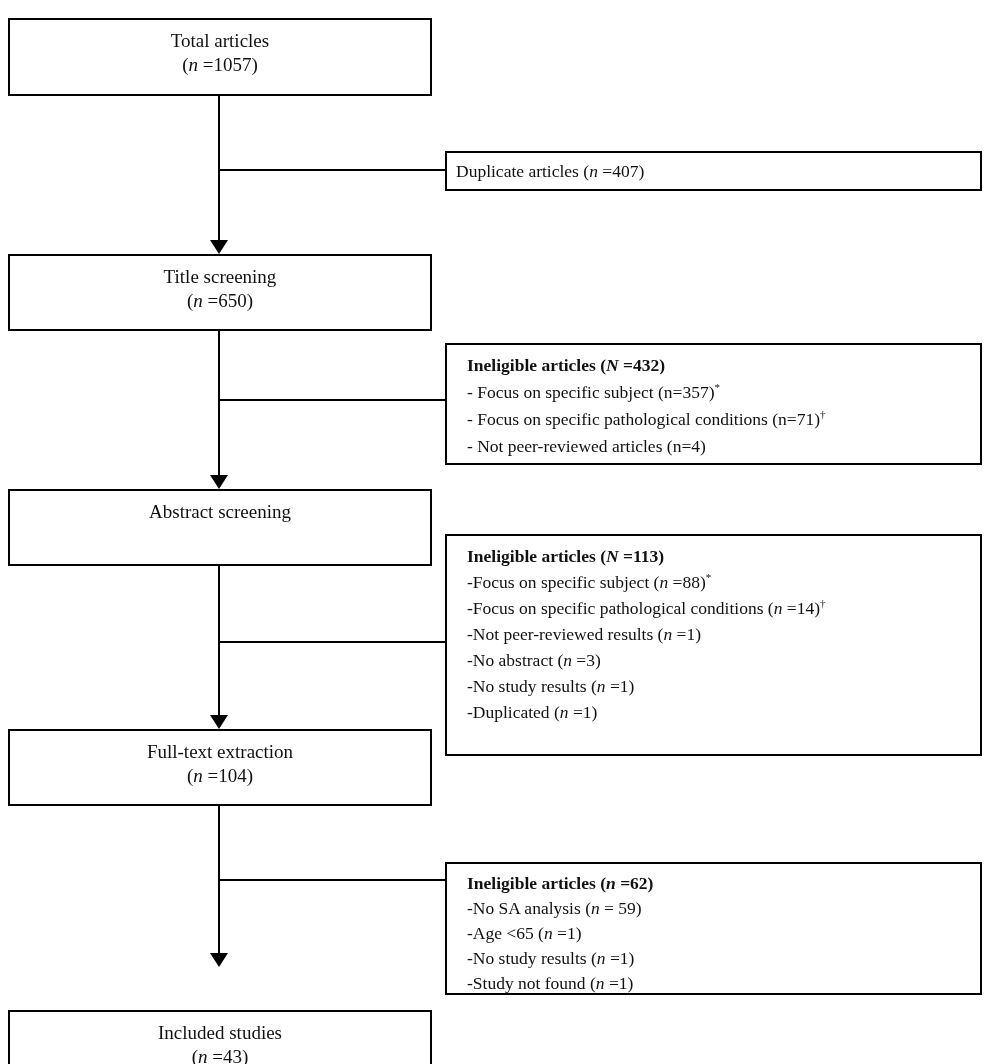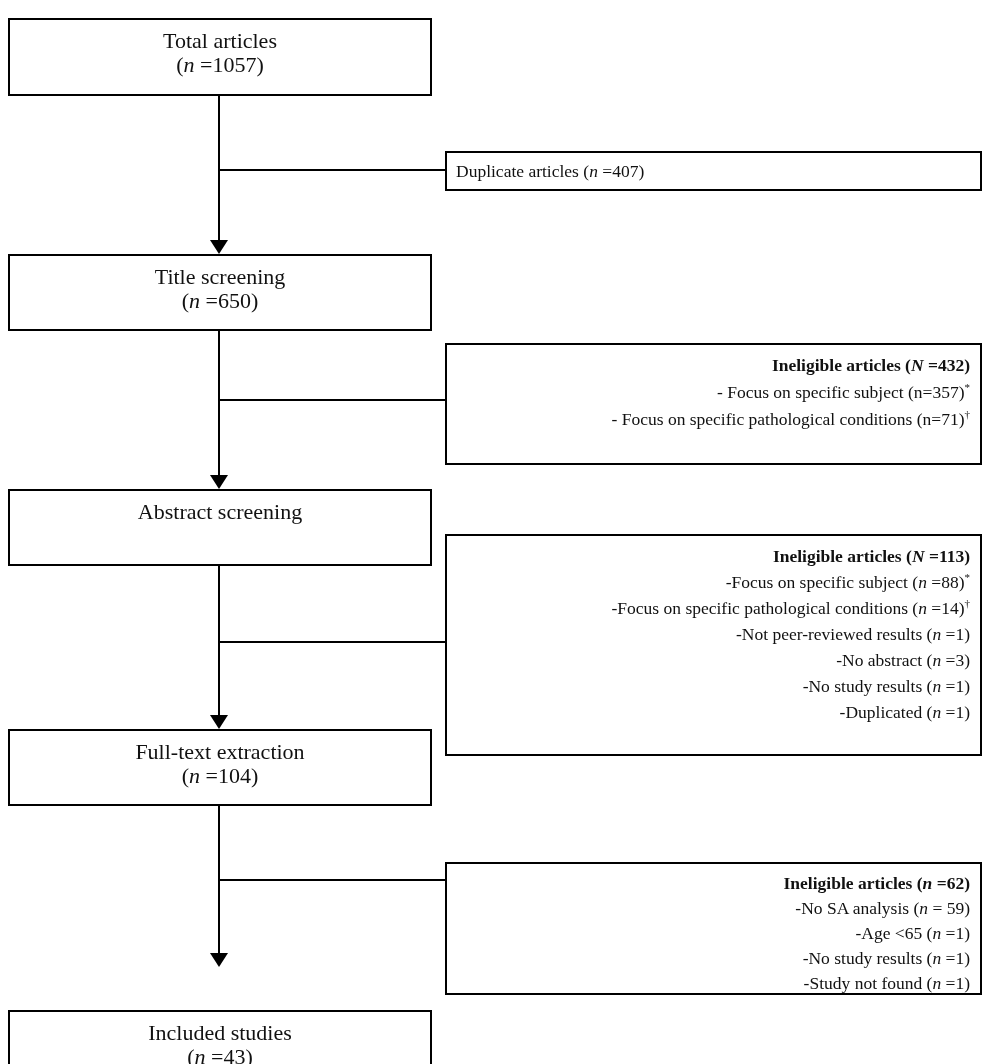--- a/index.html
+++ b/index.html
@@ -14,28 +14,27 @@
     background: #ffffff;
     font-family: "Liberation Serif", "DejaVu Serif", serif;
     color: #111111;
     overflow: hidden;
   }
   .box {
     position: absolute;
     box-sizing: border-box;
     border: 2px solid #000000;
     background: #ffffff;
-    text-align: right;
   }
   .main-box {
     left: 8px;
     width: 424px;
     text-align: center;
     padding-top: 9px;
-    font-size: 22px;
+    font-size: 19px;
     line-height: 24px;
   }
   .side-box {
     left: 445px;
     width: 537px;
     font-size: 17.5px;
   }
   .side-box.single {
     display: flex;
     align-items: center;
@@ -108,20 +107,21 @@
     </div>
 
   <div class="box side-box single" style="top:151px;height:40px;">
       <div class="tline"><span>Duplicate articles (</span><span class="i">n</span><span> =407)</span></div>
     </div>
 
   <div class="box side-box multi lh27" style="top:343px;height:122px;">
       <div class="tline"><span class="b">Ineligible articles (</span><span class="bi">N</span><span class="b"> =432)</span></div>
       <div class="tline"><span>- Focus on specific subject (n=357)</span><span class="sup">*</span></div>
       <div class="tline"><span>- Focus on specific pathological conditions (n=71)</span><span class="sup">†</span></div>
+      <div class="tline"><span>- Not peer-reviewed articles (n=4)</span></div>
     </div>
 
   <div class="box side-box multi lh26" style="top:534px;height:222px;">
       <div class="tline"><span class="b">Ineligible articles (</span><span class="bi">N</span><span class="b"> =113)</span></div>
       <div class="tline"><span>-Focus on specific subject (</span><span class="i">n</span><span> =88)</span><span class="sup">*</span></div>
       <div class="tline"><span>-Focus on specific pathological conditions (</span><span class="i">n</span><span> =14)</span><span class="sup">†</span></div>
       <div class="tline"><span>-Not peer-reviewed results (</span><span class="i">n</span><span> =1)</span></div>
       <div class="tline"><span>-No abstract (</span><span class="i">n</span><span> =3)</span></div>
       <div class="tline"><span>-No study results (</span><span class="i">n</span><span> =1)</span></div>
       <div class="tline"><span>-Duplicated (</span><span class="i">n</span><span> =1)</span></div>

